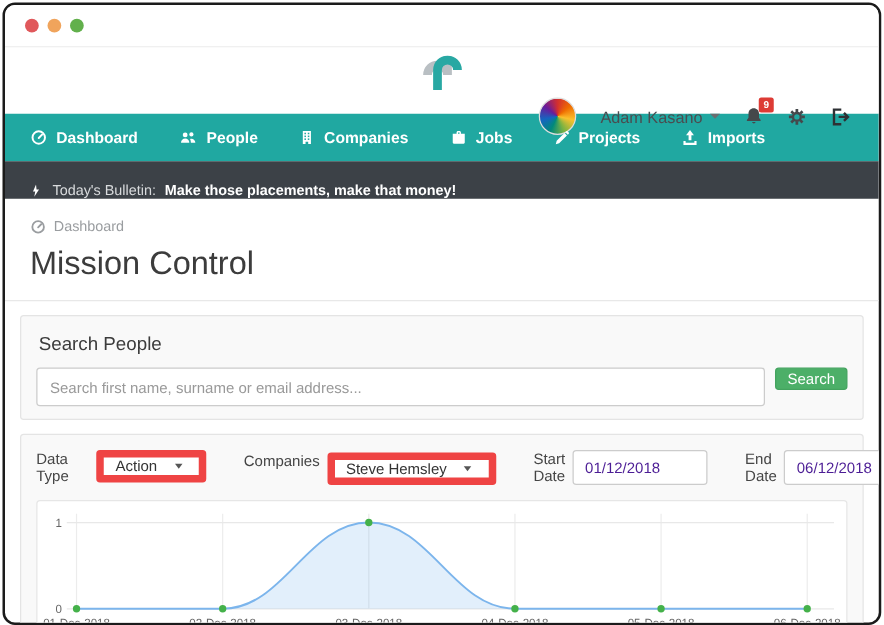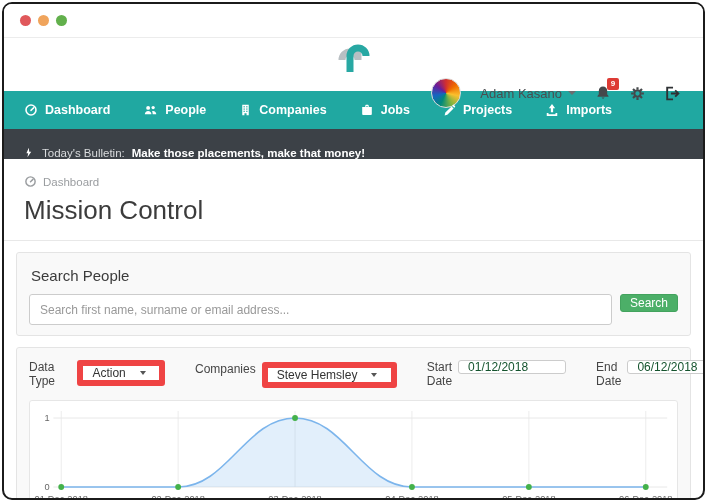--- a/index.html
+++ b/index.html
@@ -56,22 +56,22 @@
   
   .filter-row { display:flex; gap:30px; align-items:flex-end; padding-top:2px; }
   .filter-col { display:flex; flex-direction:row; gap:6px; }
   .filter-label { font-size:12px; color:#454545; }
   .selectbox { height:26px; background:#fff; border:6px solid #ef4444; border-radius:3px;
     display:flex; align-items:center; padding:0 9px;
     font-size:12px; color:#333; cursor:pointer; }
   .sel-caret { width:0; height:0; border-left:3.5px solid transparent;
     border-right:3.5px solid transparent; border-top:4px solid #555; margin-left:14px; }
   .w-datatype { width:104px; } .w-consultant { width:135px; }
-  .date-input { width:108px; height:14px; border:1px solid #ccc; border-radius:3px;
-    padding:0 9px; font-size:12px; color:#14532d; font-family:inherit; background:#fff; }
+  .date-input { width:108px; height:28px; border:1px solid #ccc; border-radius:3px;
+    padding:0 9px; font-size:12px; color:#4c1d95; font-family:inherit; background:#fff; }
   .btn-showme { height:26px; padding:0 17px; font-weight:bold; margin-left:3px; }
   
   .chart-box { margin-top:12px; background:#fff; border:1px solid #e6e6e6;
     border-radius:3px; height:106px; padding:4px 2px 0 2px; }
   .chart-box svg { width:100%; height:100px; display:block; }
 </style>
 </head>
 <body>
 
 <div class="window">

